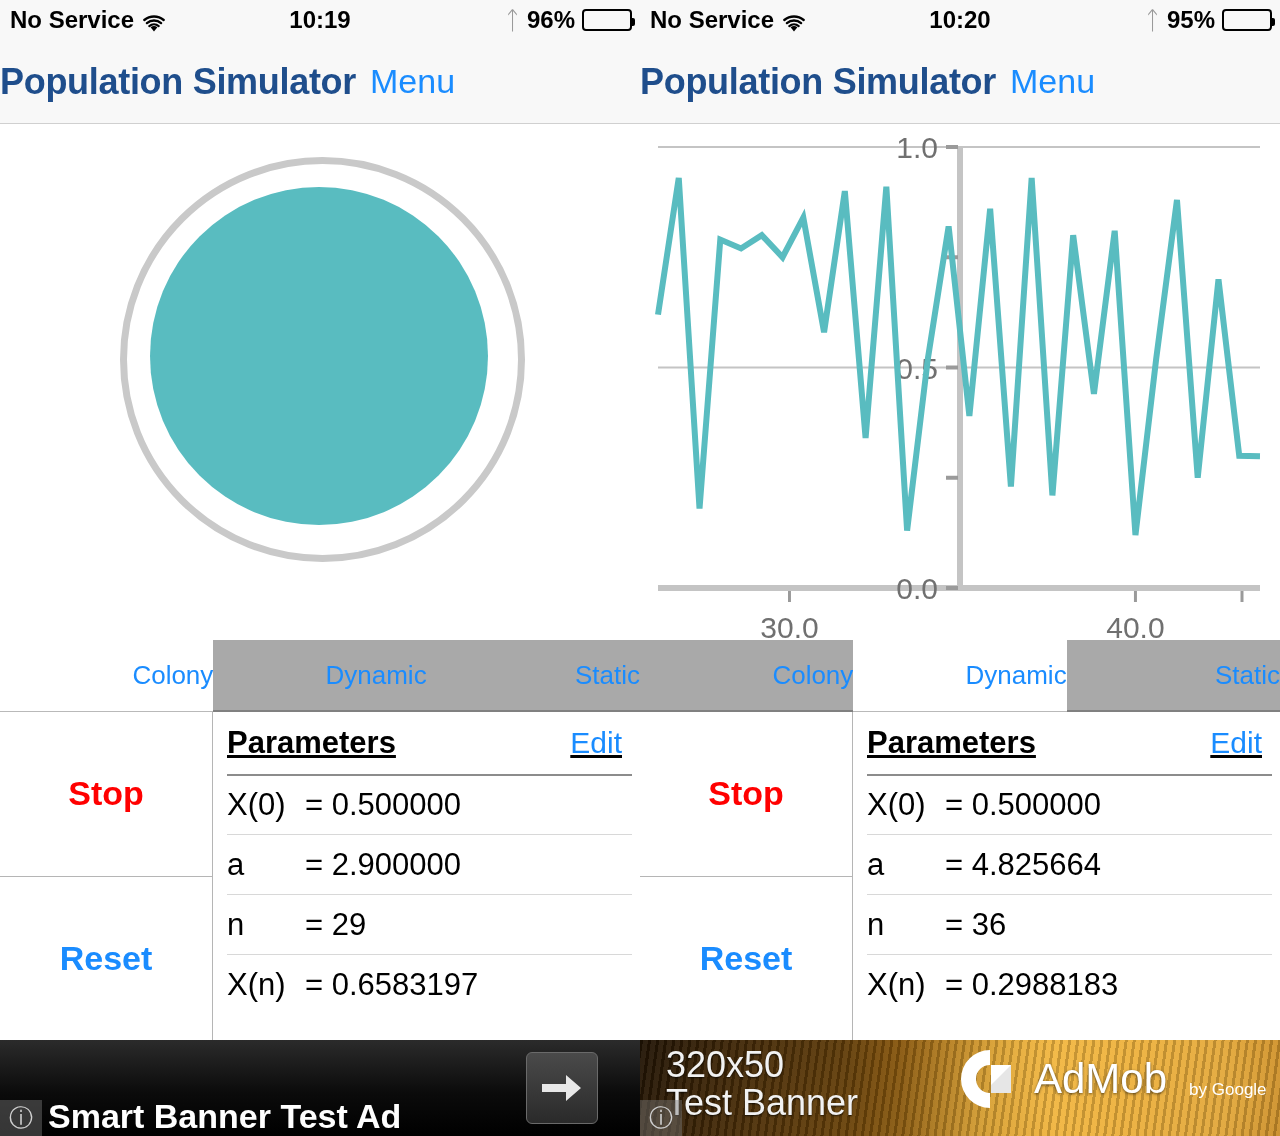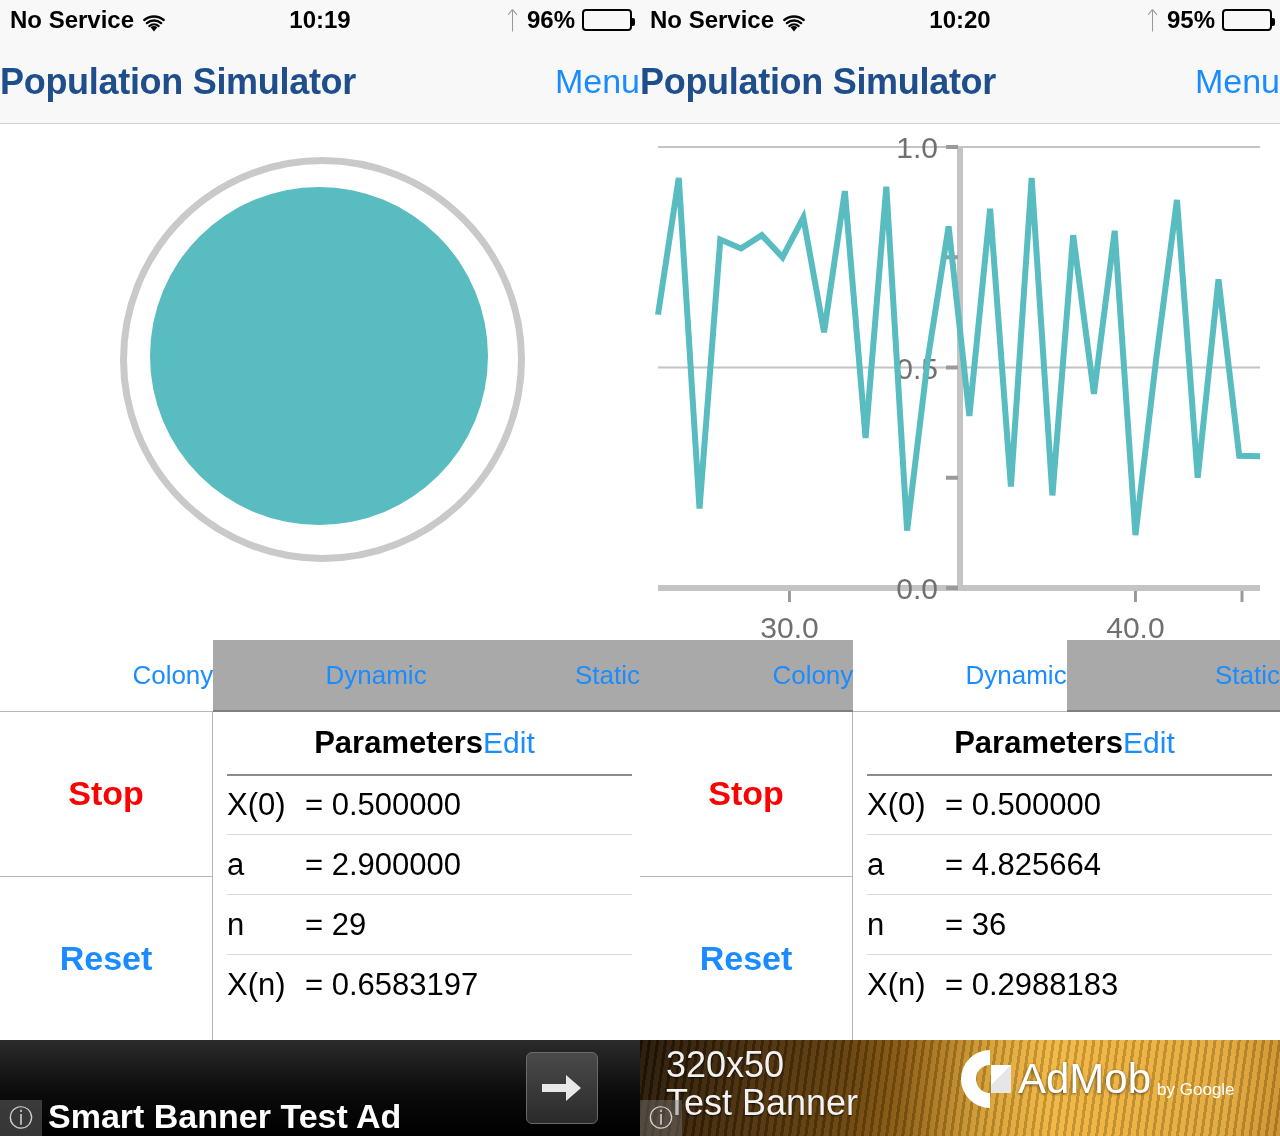--- a/index.html
+++ b/index.html
@@ -25,21 +25,22 @@
   .wifi-icon { display: inline-block; width: 24px; height: 18px; position: relative; }
   .bt-icon { color: #9a9a9a; font-size: 25px; font-weight: normal; line-height: 1; }
   .batt { width: 50px; height: 22px; border: 2px solid #000; border-radius: 4px; position: relative; padding: 2px; }
   .batt-fill { height: 100%; background: #000; border-radius: 1px; }
   .batt-cap { position: absolute; right: -5px; top: 7px; width: 3px; height: 8px; background: #000; border-radius: 0 2px 2px 0; }
 
   
   .navbar {
     height: 84px; background: #f8f8f8;
     border-bottom: 1px solid #d0d0d0;
-    display: flex; align-items: center; justify-content: space-between;
+    display: flex; align-items: center; justify-content: flex-start;
+    gap: 14px;
   }
   .nav-title { font-size: 36px; font-weight: bold; color: #1f4e8c; letter-spacing: -0.3px; }
   .nav-menu { font-size: 34px; color: #1a8cff; }
 
   
   .stage { position: absolute; top: 125px; left: 0; width: 640px; height: 515px; background: #fff; }
 
   
   .colony-wrap { position: absolute; left: 0; top: 0; width: 640px; height: 515px; }
   .ring {
@@ -67,21 +68,21 @@
   .lower { position: absolute; top: 712px; left: 0; width: 640px; height: 328px; display: flex; background: #fff; }
   .ctrlcol { width: 213px; display: flex; flex-direction: column; border-right: 1px solid #b5b5b5; }
   .ctrlbtn {
     flex: 1; display: flex; align-items: center; justify-content: center;
     font-size: 34px; font-weight: bold; background: #fff;
   }
   .ctrlbtn.stop { color: #ff0000; border-bottom: 1px solid #b5b5b5; }
   .ctrlbtn.reset { color: #1a8cff; }
 
   .paramcol { flex: 1; padding-left: 14px; padding-right: 8px; }
-  .param-head { display: flex; align-items: center; justify-content: center; height: 62px; padding-right: 10px; }
+  .param-head { display: flex; align-items: center; justify-content: space-between; height: 62px; padding-right: 10px; text-decoration: underline; }
   .param-title { font-size: 31px; font-weight: bold; color: #000; }
   .param-edit { font-size: 30px; color: #1a8cff; }
   .param-row {
     height: 60px; display: flex; align-items: center;
     font-size: 31px; color: #000; border-top: 1px solid #d8d8d8;
   }
   .param-row.first { border-top: 2px solid #8c8c8c; }
   .p-key { display: inline-block; width: 78px; }
   .p-val { white-space: pre; text-align: right; }
 
@@ -103,21 +104,21 @@
   .ad-admob { width: 100%; height: 100%; position: relative;
     background: linear-gradient(110deg,#3a2208 0%, #7a4a0c 16%, #c97f12 38%, #e8a326 55%, #d98f18 74%, #b06d10 100%);
     display: flex; align-items: center; overflow: hidden; padding-left: 17px; }
   .admob-texture { position: absolute; inset: 0;
     background:
       repeating-linear-gradient(98deg, rgba(0,0,0,0.18) 0 3px, rgba(255,255,255,0.05) 3px 8px),
       radial-gradient(circle at 78% 50%, rgba(255,205,90,0.55) 0 18%, transparent 48%),
       radial-gradient(circle at 12% 60%, rgba(0,0,0,0.45) 0 24%, transparent 60%);
   }
   .admob-size { position: absolute; left: 26px; top: 6px; color: #f2f2f2; font-size: 36px; line-height: 1.05; text-shadow: 0 1px 2px rgba(0,0,0,.7); }
-  .admob-logo { position: absolute; left: 318px; top: 8px; display: flex; align-items: center; gap: 2px; }
+  .admob-logo { position: absolute; left: 318px; top: 8px; display: flex; align-items: center; gap: 18px; }
   .admob-mark { width: 58px; height: 62px; position: relative; }
   .admob-word { color: #fff; font-size: 42px; text-shadow: 0 1px 3px rgba(0,0,0,.6); }
   .admob-by { color: #fff; font-size: 17px; align-self: flex-end; margin-bottom: 10px; margin-left: 4px; }
 </style>
 </head>
 <body>
 
 <div class="screen-pair">
 
   <div class="phone">

